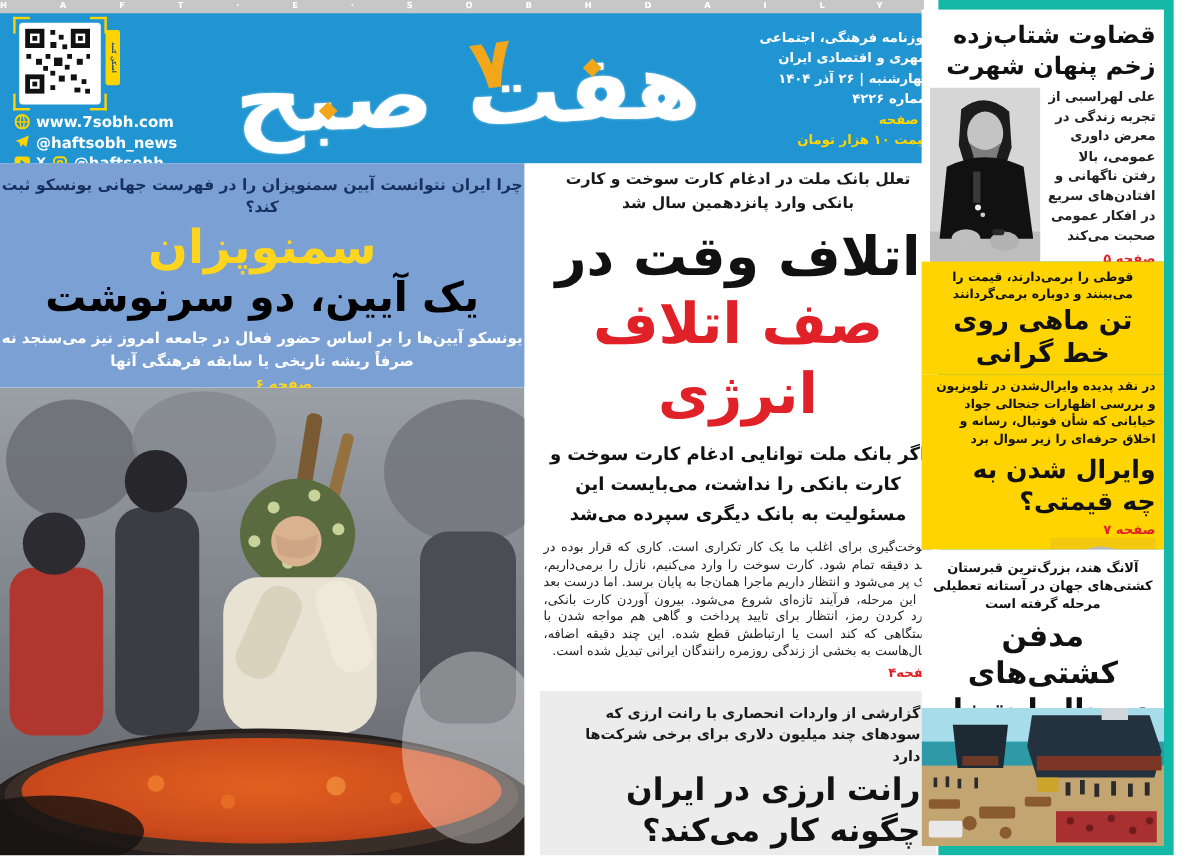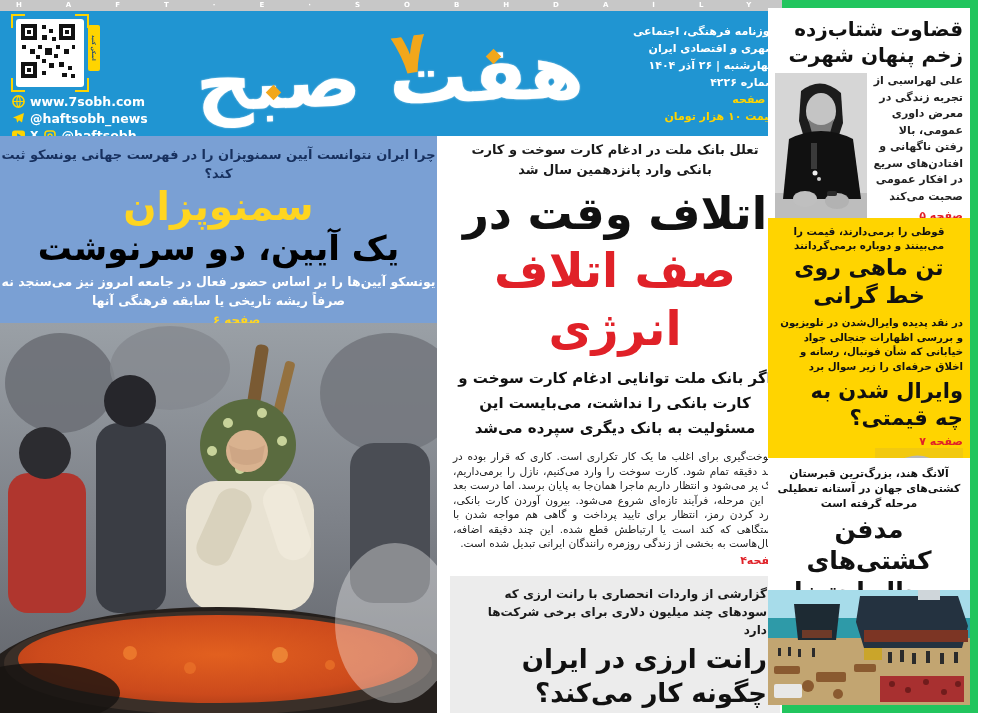--- a/index.html
+++ b/index.html
@@ -4,21 +4,21 @@
 <style>
   html,body{margin:0;padding:0;background:#fff;}
   #page{position:relative;width:1000px;height:713px;background:#fff;overflow:hidden;
         font-family:"DejaVu Sans",sans-serif;}
   .abs{position:absolute;}
   .rtl{direction:rtl;}
   .ltr{direction:ltr;}
 
   
   #letter-strip{left:0;top:0;width:770px;height:11px;background:#c7c7c7;color:#fff;
-    font-size:7px;font-weight:bold;letter-spacing:44px;line-height:11px;padding-left:16px;
+    font-size:7px;font-weight:bold;letter-spacing:44px;line-height:11px;
     overflow:hidden;white-space:nowrap;}
 
   
   #banner{left:0;top:11px;width:782px;height:125px;background:#2095d2;}
   #qr-wrap{left:16px;top:8px;width:64px;height:64px;background:#fff;border-radius:3px;padding:2px;}
   .qr-corner{position:absolute;width:12px;height:12px;border:2px solid #ffd400;}
   .qr-tl{left:-5px;top:-5px;border-right:none;border-bottom:none;}
   .qr-tr{right:-5px;top:-5px;border-left:none;border-bottom:none;}
   .qr-bl{left:-5px;bottom:-5px;border-right:none;border-top:none;}
   .qr-br{right:-5px;bottom:-5px;border-left:none;border-top:none;}
@@ -55,21 +55,21 @@
   #fuel-h1{text-align:center;color:#111;font-size:45px;font-weight:bold;line-height:56px;margin-top:6px;}
   #fuel-h2{text-align:center;color:#e02128;font-size:47px;font-weight:bold;line-height:58px;}
   #fuel-sub{text-align:center;color:#111;font-size:15px;font-weight:bold;line-height:25px;margin-top:8px;padding:0 2px;}
   #fuel-body{color:#222;font-size:10.6px;line-height:14.5px;text-align:justify;margin-top:8px;padding:0 3px;}
   .page-red{color:#e02128;font-size:11px;font-weight:bold;margin-top:3px;}
   .graybox{background:#ececec;margin-top:9px;padding:9px 13px 7px;}
   #currency-kicker{color:#1a1a1a;font-size:12px;font-weight:bold;line-height:18px;}
   #currency-h{color:#111;font-size:26px;font-weight:bold;line-height:34px;margin-top:3px;}
 
   
-  #right-col{left:782px;top:0;width:196px;height:713px;background:#22c55e;padding:8px;
+  #right-col{left:782px;top:0;width:196px;height:713px;background:#14b8a6;padding:8px;
     box-sizing:border-box;display:flex;flex-direction:column;}
   .rsec{width:202px;box-sizing:border-box;}
   #sec-celeb{background:#fff;height:210px;padding:8px 7px 0;}
   #celeb-h{color:#111;font-size:20px;font-weight:bold;line-height:26px;text-align:right;}
   #celeb-row{display:flex;margin-top:5px;direction:rtl;}
   #celeb-text{flex:1;color:#222;font-size:11px;font-weight:bold;line-height:16.5px;text-align:right;padding-left:4px;}
   #celeb-photo{flex:0 0 92px;height:148px;}
   #sec-tuna{background:#ffd400;height:94px;padding:6px 7px 0;text-align:right;}
   #tuna-kicker{color:#111;font-size:10.3px;font-weight:bold;line-height:14px;text-align:center;}
   #tuna-h{color:#111;font-size:22px;font-weight:bold;line-height:28px;text-align:center;margin-top:2px;}

